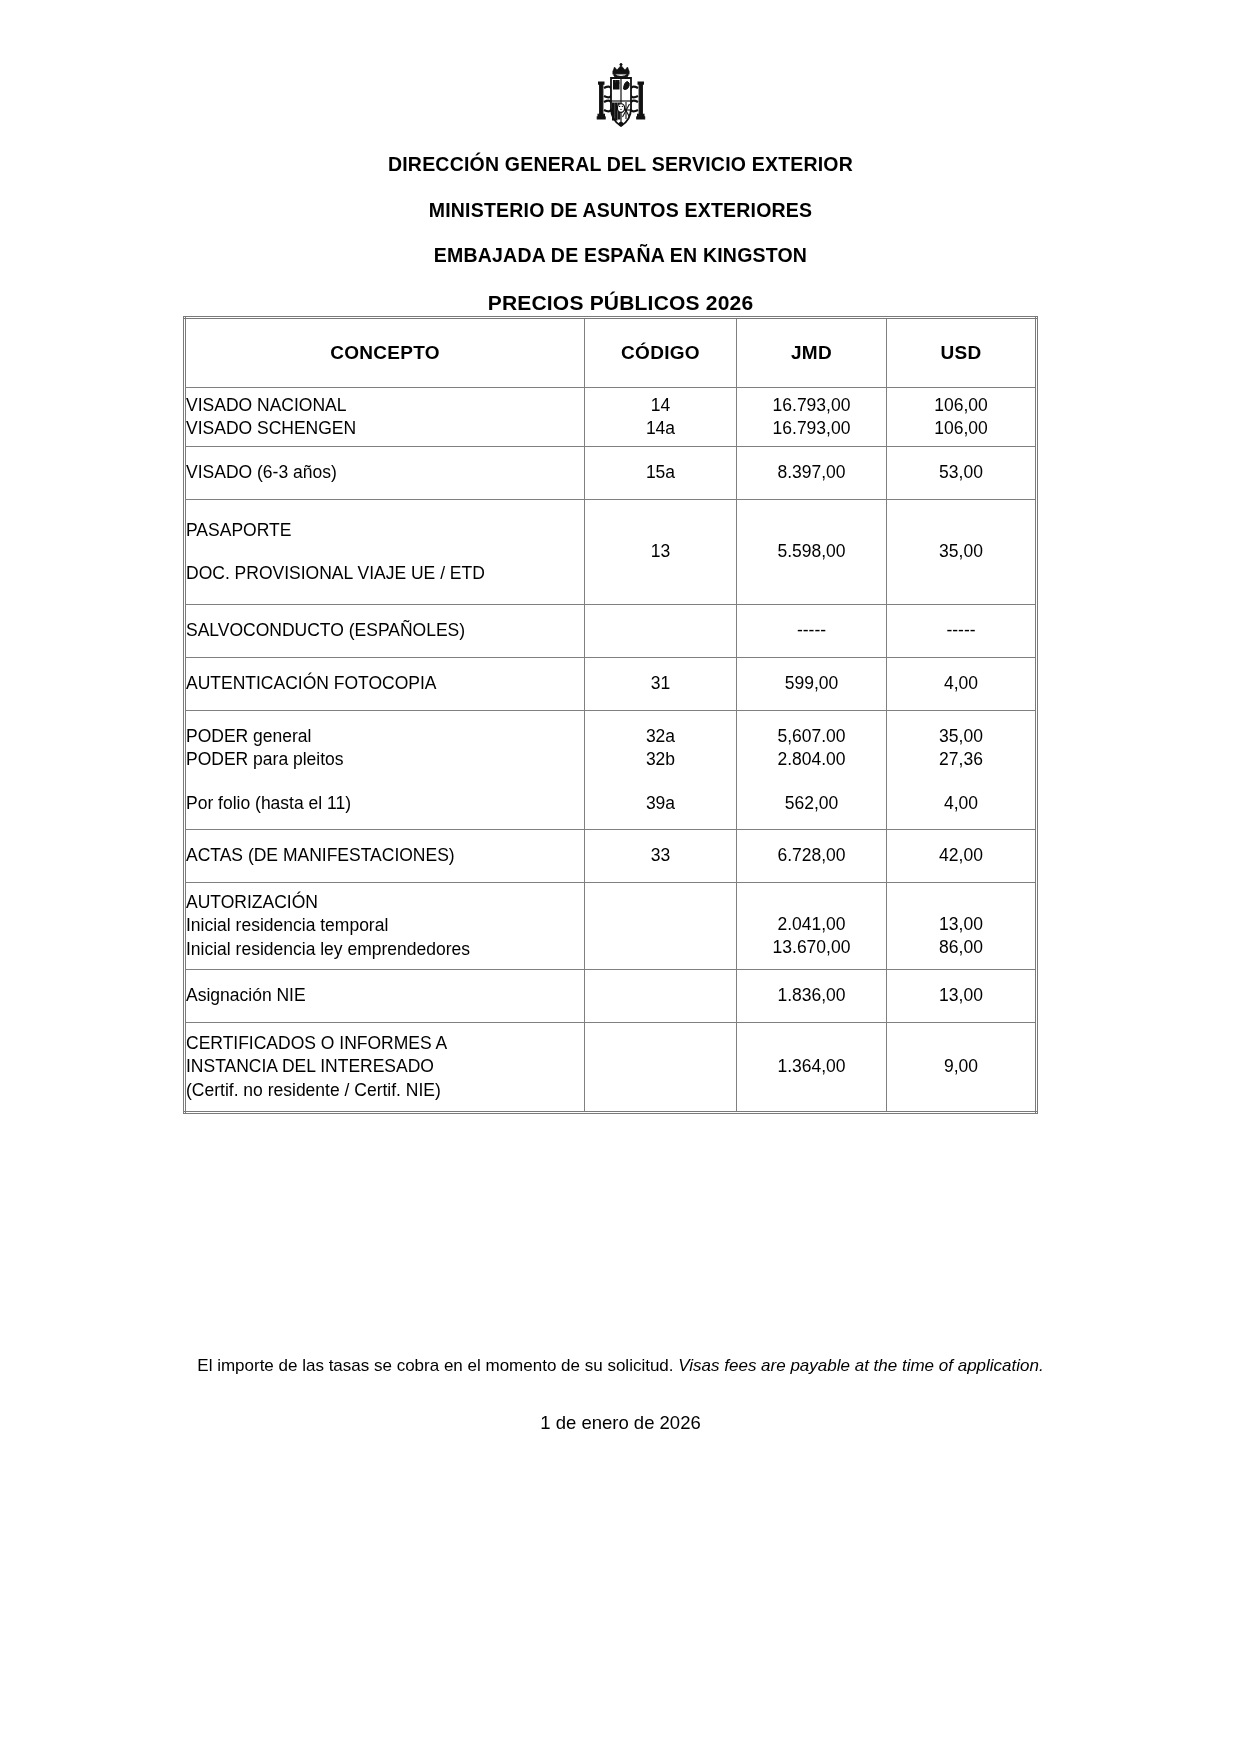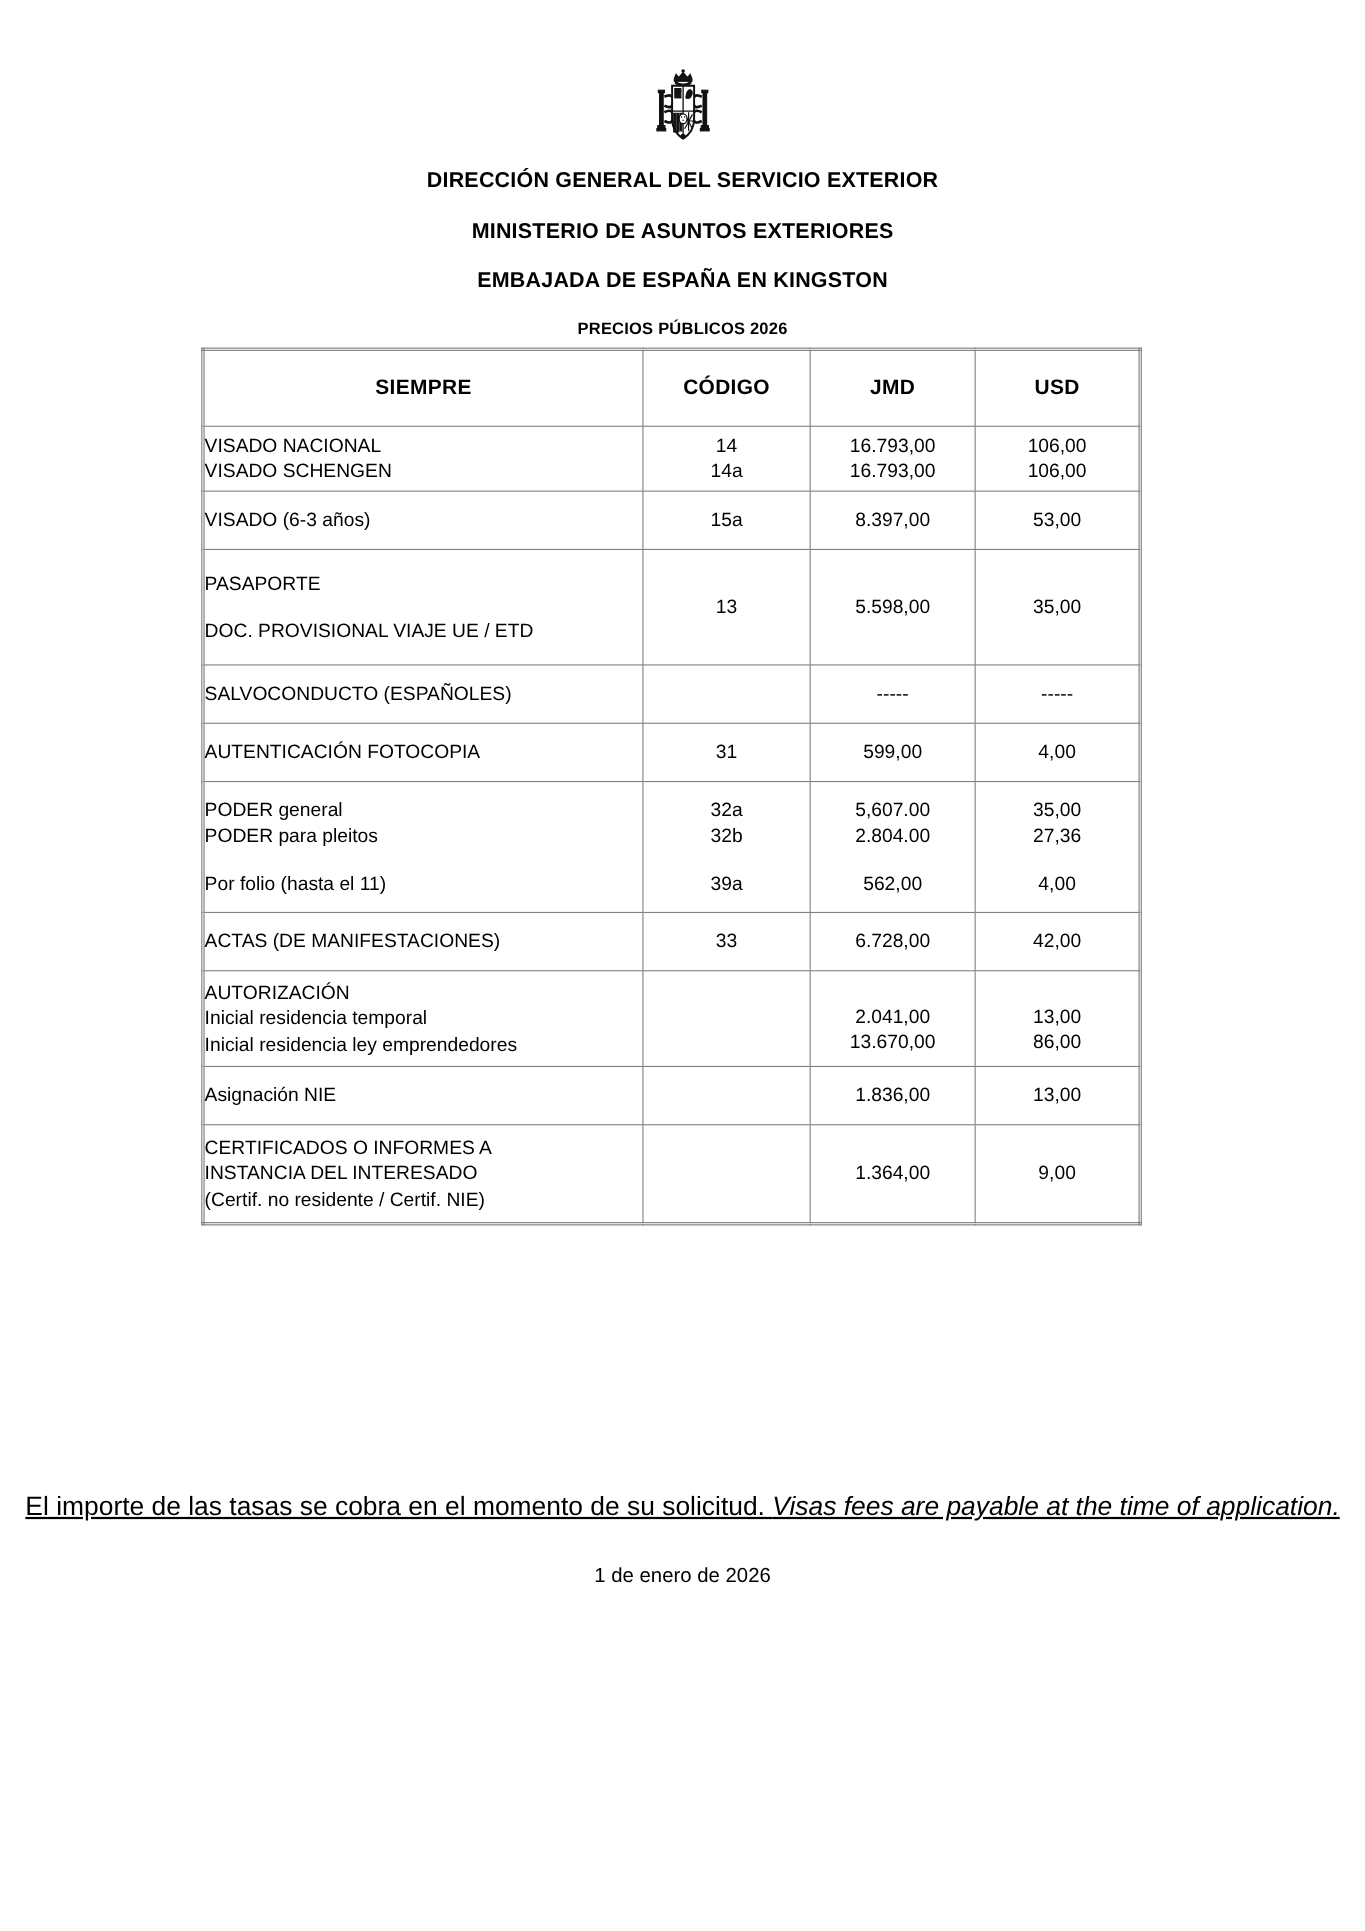--- a/index.html
+++ b/index.html
@@ -47,21 +47,21 @@
     text-align: center;
   }
   .headings .h-line {
     font-weight: bold;
     font-size: 19.5px;
     letter-spacing: 0.2px;
     line-height: 1;
     margin: 0 0 26px 0;
   }
   .headings .h-line.last {
-    font-size: 15px;
+    font-size: 21px;
     margin-bottom: 0;
   }
 
   
   .table-wrap {
     position: absolute;
     top: 316px;
     left: 183px;
     width: 852px;
   }
@@ -119,24 +119,23 @@
 
   
   .notes {
     position: absolute;
     top: 1356px;
     left: 0;
     width: 1241px;
     text-align: center;
   }
   .note {
-    font-size: 24px;
+    font-size: 17px;
     line-height: 1.2;
     margin: 0 0 36px 0;
-    text-decoration: underline;
   }
   .note .en {
     font-style: italic;
   }
   .date-line {
     font-size: 18.5px;
     margin: 0;
   }
 </style>
 </head>
@@ -210,21 +209,21 @@
   <div class="table-wrap">
     <table class="fees">
       <colgroup>
         <col class="c-concepto">
           <col class="c-codigo">
           <col class="c-jmd">
           <col class="c-usd">
       </colgroup>
       <thead>
         <tr>
-          <th>SIEMPRE</th>
+          <th>CONCEPTO</th>
           <th>CÓDIGO</th>
           <th>JMD</th>
           <th>USD</th>
         </tr>
       </thead>
       <tbody>
           <tr class="r-visado">
             <td class="concepto">
               <span class="cellline">VISADO NACIONAL</span>
               <span class="cellline">VISADO SCHENGEN</span>

